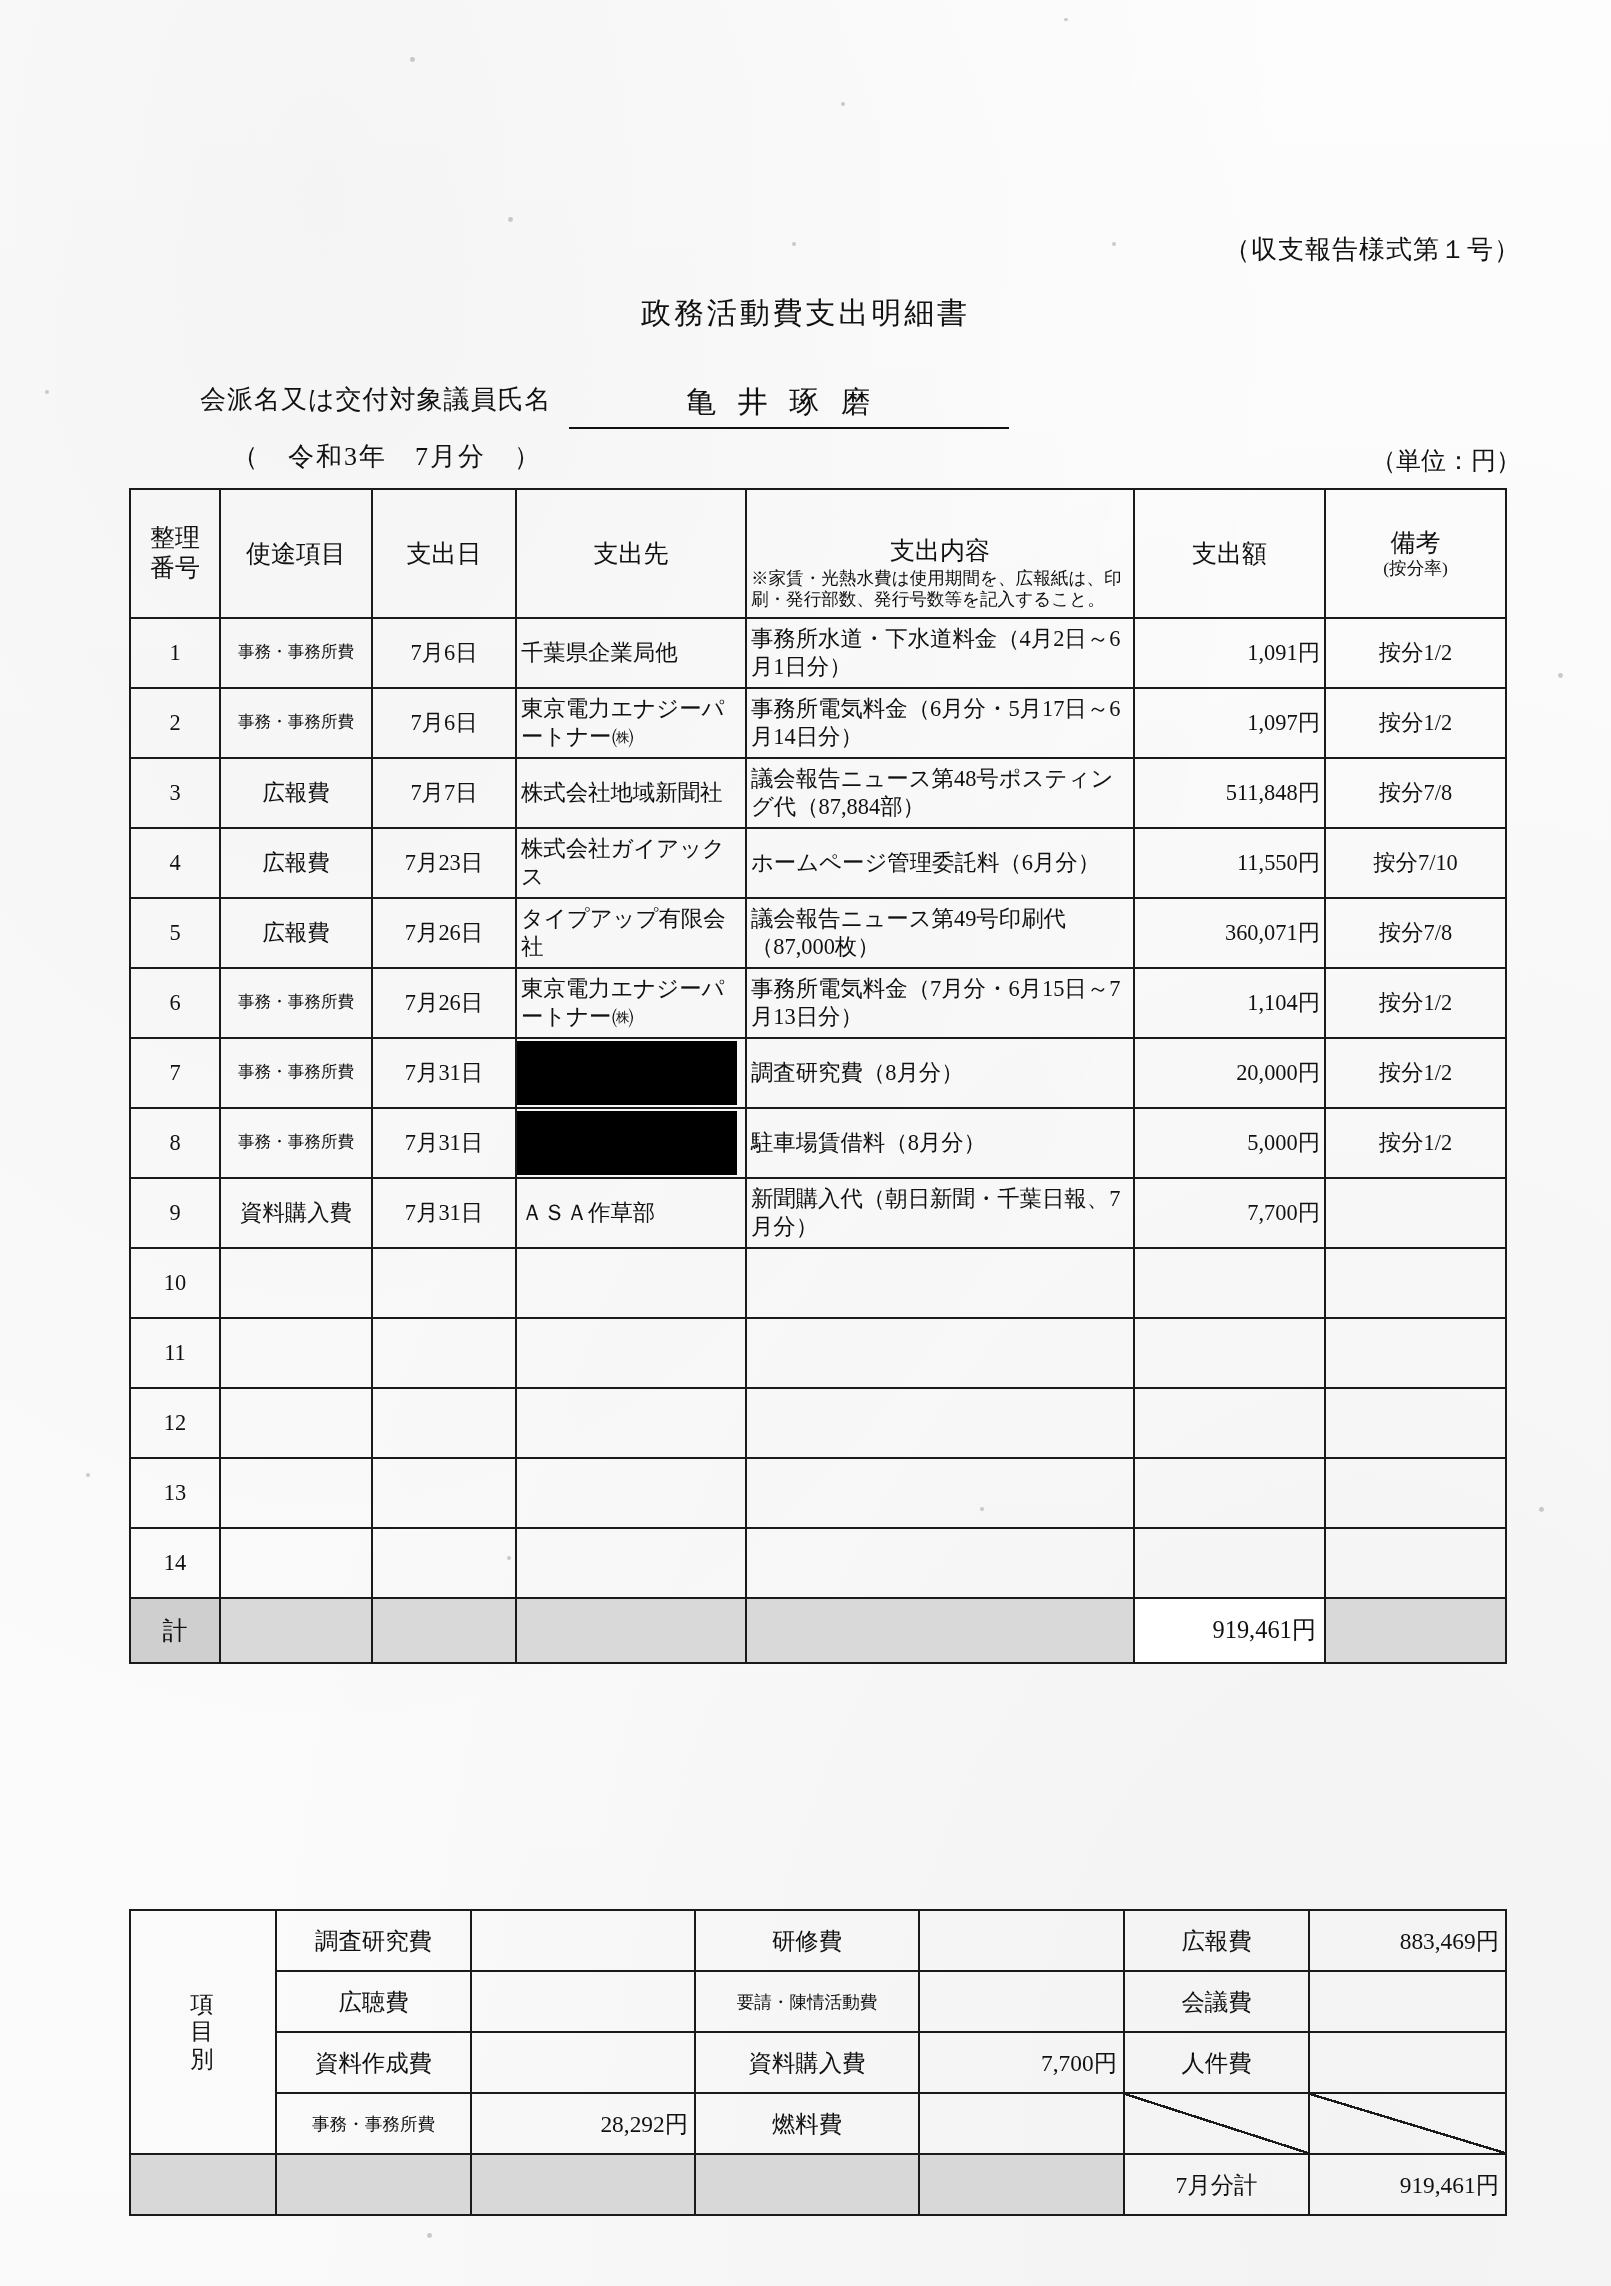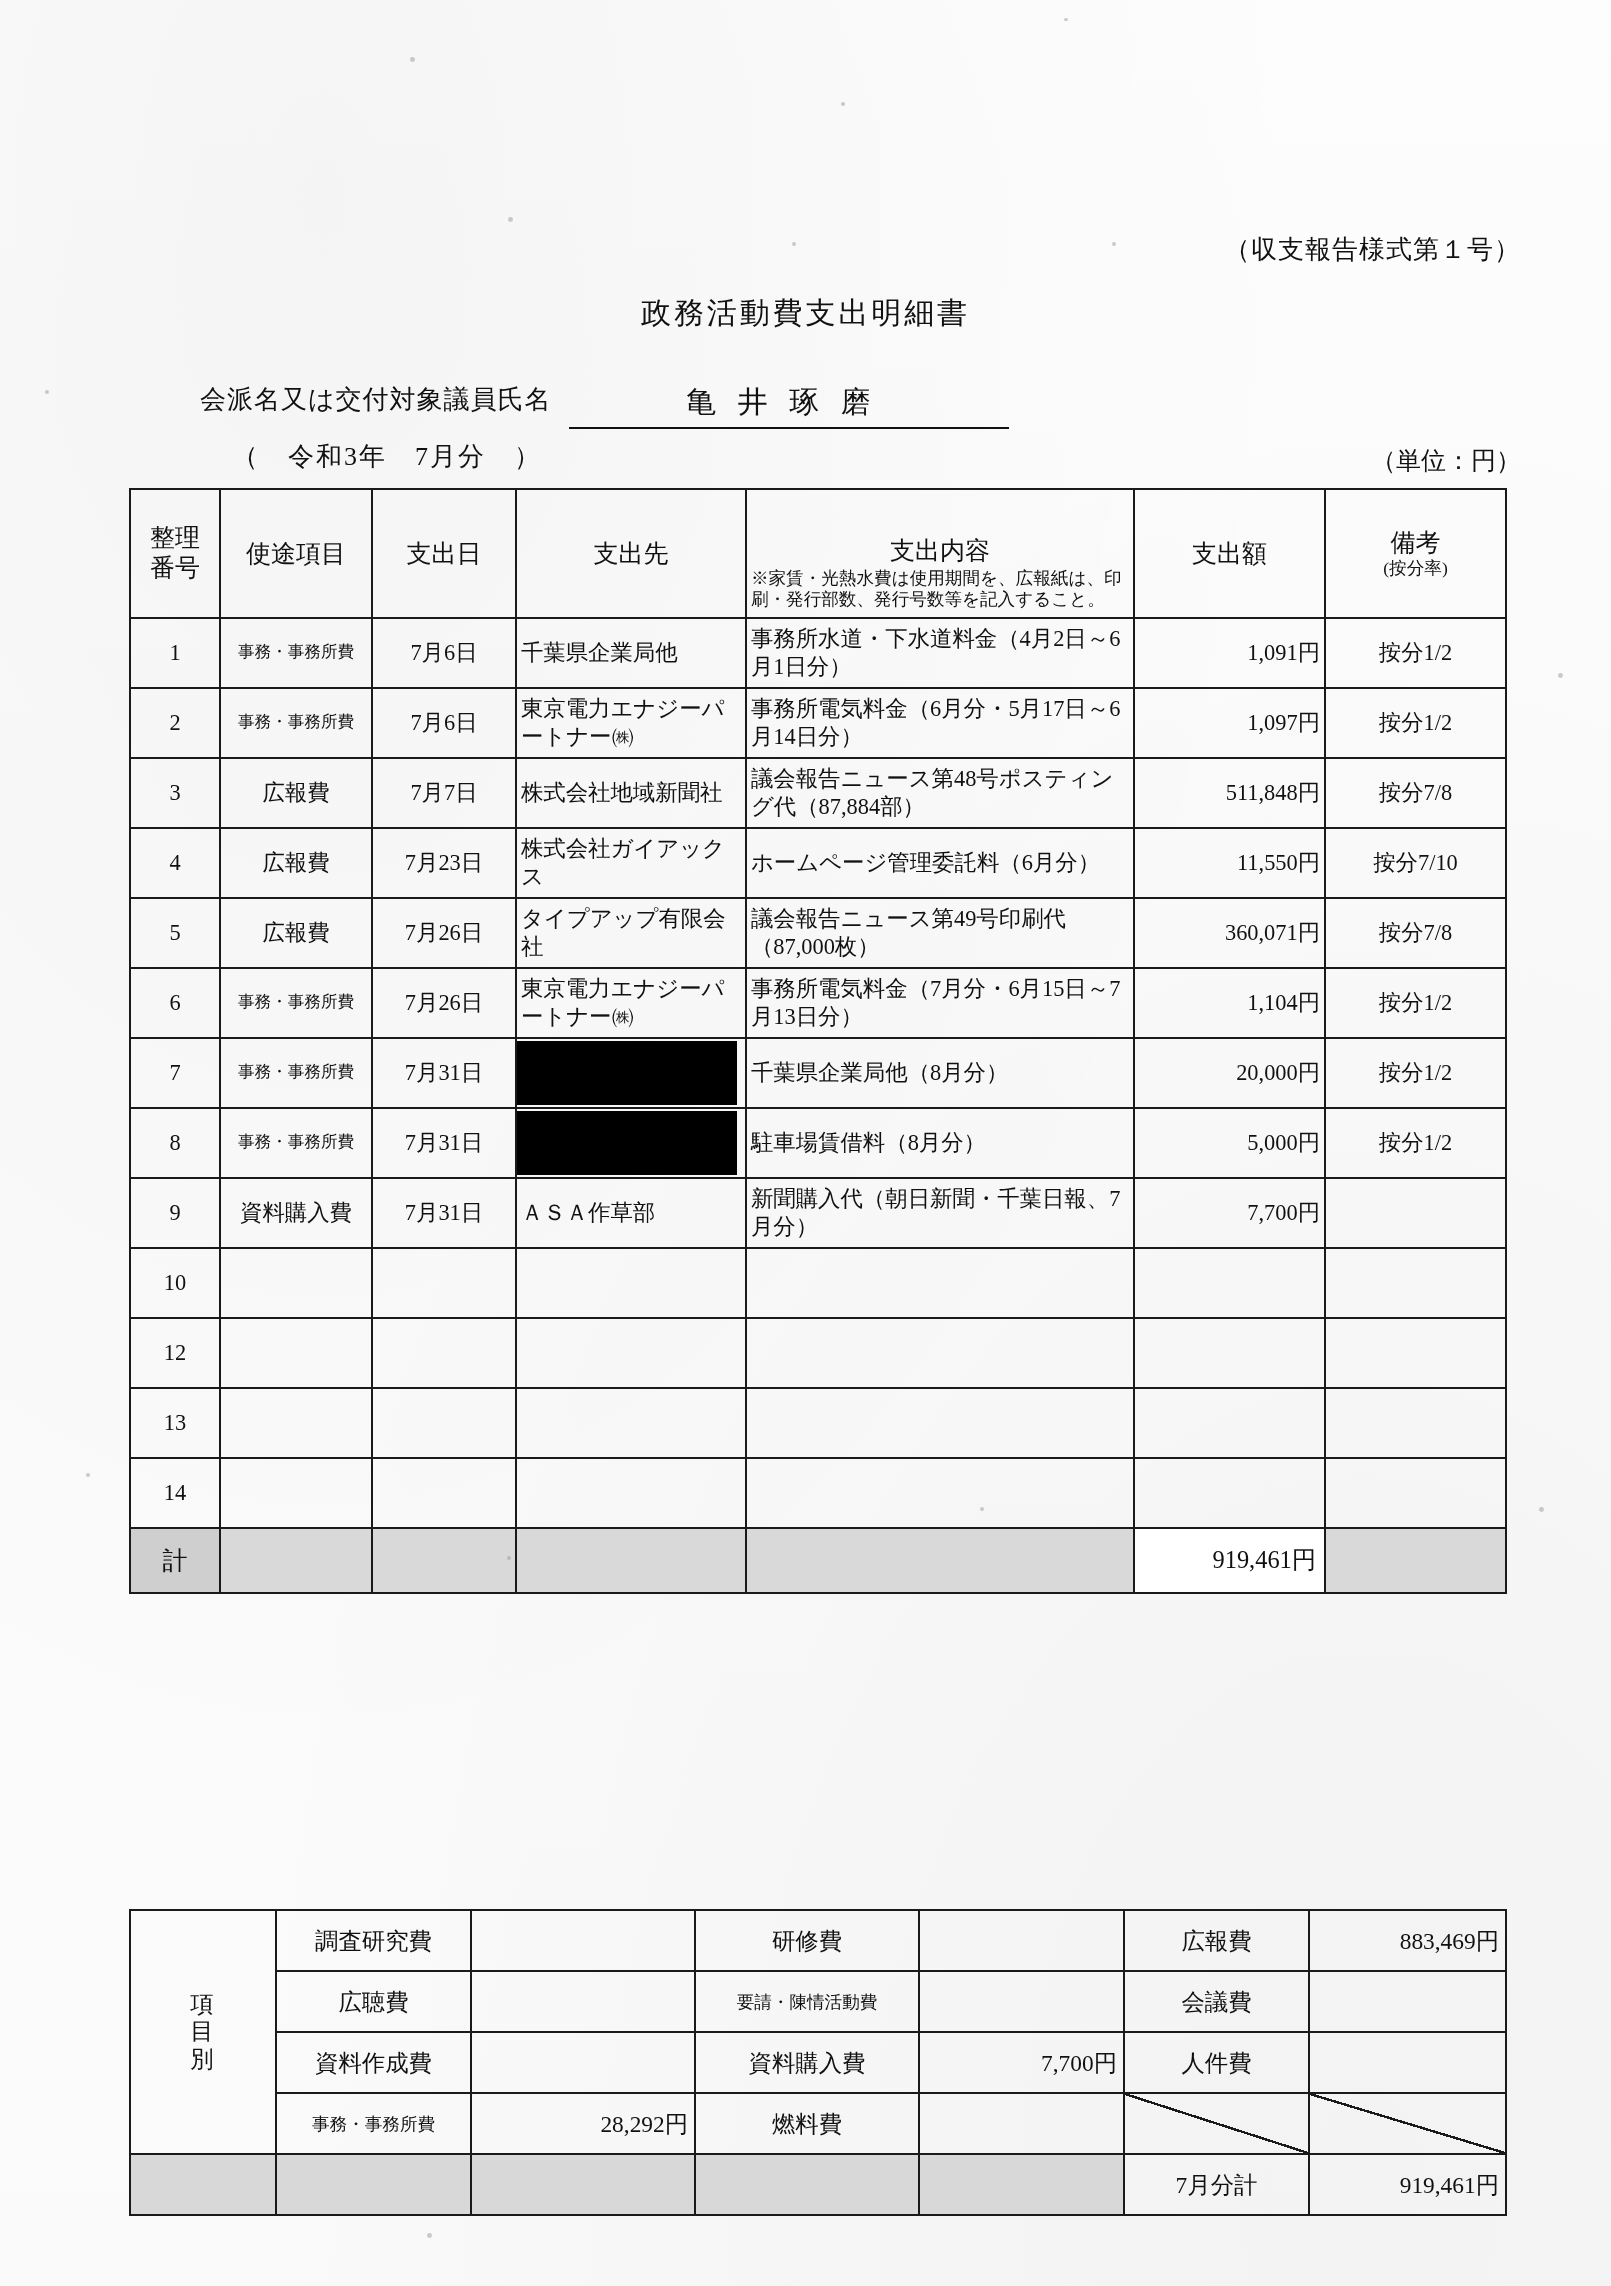--- a/index.html
+++ b/index.html
@@ -314,21 +314,21 @@
           <td class="amount">1,104円</td>
           <td class="note">按分1/2</td>
         </tr>
         <tr class="body-row">
           <td class="no">7</td>
           <td class="item small">事務・事務所費</td>
           <td class="date">7月31日</td>
           <td class="payee redacted-cell">
             <span class="redacted"></span>
           </td>
-          <td class="detail">千葉県企業局他（8月分）</td>
+          <td class="detail">調査研究費（8月分）</td>
           <td class="amount">20,000円</td>
           <td class="note">按分1/2</td>
         </tr>
         <tr class="body-row">
           <td class="no">8</td>
           <td class="item small">事務・事務所費</td>
           <td class="date">7月31日</td>
           <td class="payee redacted-cell">
             <span class="redacted"></span>
           </td>
@@ -340,20 +340,29 @@
           <td class="no">9</td>
           <td class="item">資料購入費</td>
           <td class="date">7月31日</td>
           <td class="payee">ＡＳＡ作草部</td>
           <td class="detail">新聞購入代（朝日新聞・千葉日報、7月分）</td>
           <td class="amount">7,700円</td>
           <td class="note"></td>
         </tr>
         <tr class="empty-row">
           <td class="no">10</td>
+          <td class="item"></td>
+          <td class="date"></td>
+          <td class="payee"></td>
+          <td class="detail"></td>
+          <td class="amount"></td>
+          <td class="note"></td>
+        </tr>
+        <tr class="empty-row">
+          <td class="no">11</td>
           <td class="item"></td>
           <td class="date"></td>
           <td class="payee"></td>
           <td class="detail"></td>
           <td class="amount"></td>
           <td class="note"></td>
         </tr>
         <tr class="empty-row">
           <td class="no">12</td>
           <td class="item"></td>

